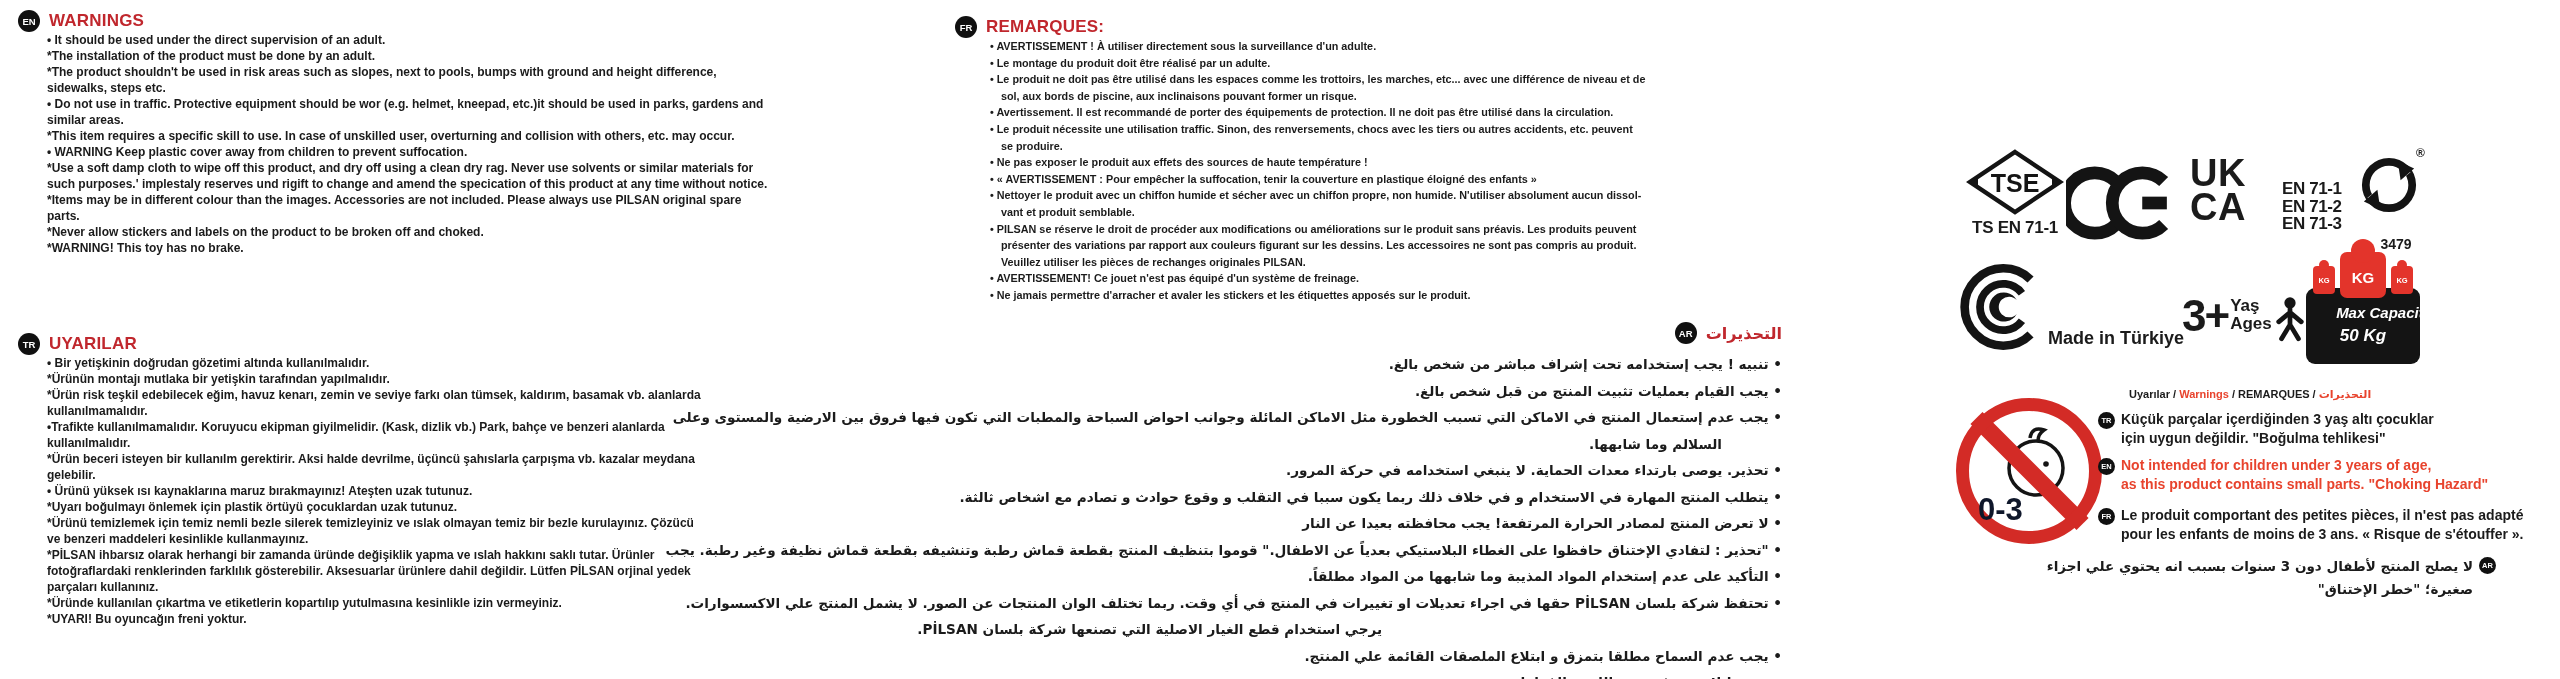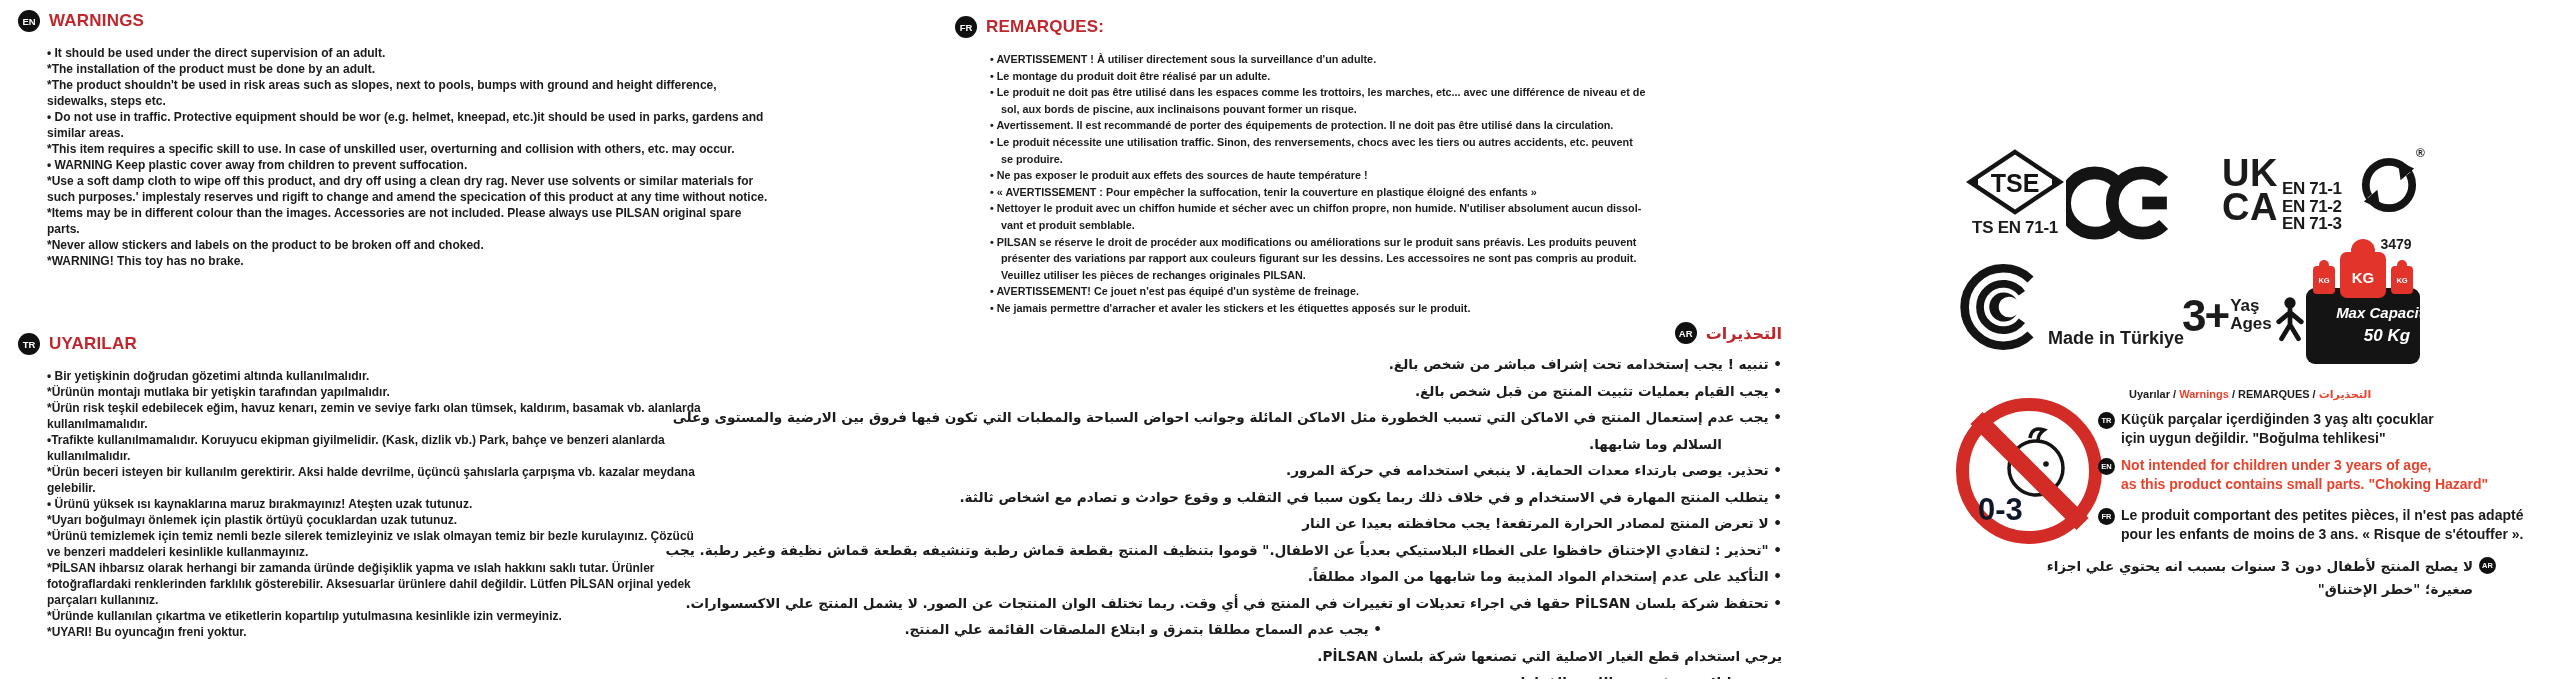--- a/index.html
+++ b/index.html
@@ -6,21 +6,21 @@
   .sheet{position:relative;width:2560px;height:679px;background:#ffffff;overflow:hidden;
          font-family:"Liberation Sans",sans-serif;font-weight:bold;color:#1b1b1b;}
 
   
   .blk{position:absolute;}
   .sec-head{display:flex;align-items:center;gap:9px;}
   .badge{display:inline-flex;align-items:center;justify-content:center;flex:0 0 auto;
          width:22px;height:22px;border-radius:50%;background:#101010;color:#fff;
          font-size:9.5px;letter-spacing:0;}
   .sec-title{color:#c0272d;font-size:17px;letter-spacing:0.2px;}
-  .lines{margin-top:13px;}
+  .lines{margin-top:0;}
   .ln{white-space:pre;font-size:12px;line-height:16px;color:#1b1b1b;}
 
   #blk-en{left:18px;top:10px;}
   #blk-en .lines{margin-left:29px;}
 
   #blk-tr{left:18px;top:333px;}
   #blk-tr .lines{margin-left:29px;}
 
   #blk-fr{left:955px;top:16px;}
   #blk-fr .lines{margin-left:35px;}
@@ -34,39 +34,39 @@
   #blk-ar .lines{margin-top:7px;}
   #blk-ar .ln{font-family:"DejaVu Sans",sans-serif;font-size:13.6px;line-height:26.5px;white-space:pre;}
   #blk-ar .ln:nth-child(4){padding-right:60px;}
   #blk-ar .ln:nth-child(11){padding-right:400px;}
 
   
   .abs{position:absolute;}
   #tse{left:1966px;top:148px;width:98px;text-align:center;}
   #tse-label{left:1962px;top:218px;width:106px;text-align:center;font-size:17px;letter-spacing:-0.3px;}
   #ce{left:2066px;top:160px;}
-  #ukca{left:2190px;top:156px;font-size:38px;line-height:34px;letter-spacing:0.5px;margin-left:32px;}
+  #ukca{left:2190px;top:156px;font-size:38px;line-height:34px;letter-spacing:0.5px;}
   #en71{left:2282px;top:180px;}
   #en71 .en71-line{font-size:17px;line-height:17.5px;letter-spacing:-0.4px;white-space:pre;}
   #greendot{left:2360px;top:156px;}
   #gd-reg{left:2416px;top:146px;font-size:12px;}
   #gd-num{left:2368px;top:236px;width:56px;text-align:center;font-size:14px;}
   #crescent{left:1960px;top:264px;}
   #madein{left:2048px;top:328px;font-size:18px;white-space:pre;}
   #age{left:2182px;top:294px;display:flex;align-items:flex-start;gap:2px;}
   #age .age-num{font-size:44px;line-height:44px;letter-spacing:-2px;}
   #age .age-words{margin-top:3px;font-size:17px;line-height:18px;}
   #age svg{margin-top:2px;}
 
   #capacity{left:2306px;top:238px;width:114px;height:128px;}
   .cap-box{position:absolute;left:0;top:50px;width:114px;height:76px;background:#141414;border-radius:9px;}
   .cap-line1{position:absolute;left:0;top:66px;width:126px;text-align:right;color:#fff;
              font-style:italic;font-size:15px;}
   .cap-line2{position:absolute;left:0;top:88px;width:114px;text-align:center;color:#fff;
-             font-style:italic;font-size:17px;margin-left:24px;}
+             font-style:italic;font-size:17px;}
   .weight{position:absolute;background:#e3342b;color:#fff;text-align:center;}
   .w-big{left:34px;top:14px;width:46px;height:46px;border-radius:7px;font-size:15px;line-height:52px;}
   .w-big::before{content:"";position:absolute;left:11px;top:-13px;width:24px;height:24px;
                  border-radius:50%;background:#e3342b;}
   .w-sm{width:22px;height:28px;border-radius:4px;font-size:7.5px;line-height:30px;}
   .w-s1{left:7px;top:28px;} .w-s2{left:85px;top:28px;}
   .w-sm::before{content:"";position:absolute;left:6px;top:-6px;width:10px;height:10px;
                 border-radius:50%;background:#e3342b;}
 
   
@@ -179,22 +179,22 @@
         <div class="ln">• تنبيه ! يجب إستخدامه تحت إشراف مباشر من شخص بالغ.</div>
         <div class="ln">• يجب القيام بعمليات تثبيت المنتج من قبل شخص بالغ.</div>
         <div class="ln">• يجب عدم إستعمال المنتج في الاماكن التي تسبب الخطورة مثل الاماكن المائلة وجوانب احواض السباحة والمطبات التي تكون فيها فروق بين الارضية والمستوى وعلى</div>
         <div class="ln">السلالم وما شابهها.</div>
         <div class="ln">• تحذير. يوصى بارتداء معدات الحماية. لا ينبغي استخدامه في حركة المرور.</div>
         <div class="ln">• يتطلب المنتج المهارة في الاستخدام و في خلاف ذلك ربما يكون سببا في التقلب و وقوع حوادث و تصادم مع اشخاص ثالثة.</div>
         <div class="ln">• لا تعرض المنتج لمصادر الحرارة المرتفعة! يجب محافظته بعيدا عن النار</div>
         <div class="ln">• "تحذير : لتفادي الإختناق حافظوا على الغطاء البلاستيكي بعدياً عن الاطفال." قوموا بتنظيف المنتج بقطعة قماش رطبة وتنشيفه بقطعة قماش نظيفة وغير رطبة. يجب</div>
         <div class="ln">• التأكيد على عدم إستخدام المواد المذيبة وما شابهها من المواد مطلقاً.</div>
         <div class="ln">• تحتفظ شركة بلسان PİLSAN حقها في اجراء تعديلات او تغييرات في المنتج في أي وقت. ربما تختلف الوان المنتجات عن الصور. لا يشمل المنتج علي الاكسسوارات.</div>
+        <div class="ln">يرجي استخدام قطع الغيار الاصلية التي تصنعها شركة بلسان PİLSAN.</div>
         <div class="ln">• يجب عدم السماح مطلقا بتمزق و ابتلاع الملصقات القائمة علي المنتج.</div>
-        <div class="ln">يرجي استخدام قطع الغيار الاصلية التي تصنعها شركة بلسان PİLSAN.</div>
         <div class="ln">• تحذير! لا يوجد في هذه اللعبة  الفرامل.</div>
       </div>
   </div>
 
   <div class="abs" id="tse">
     <svg width="98" height="68" viewBox="0 0 98 68">
       <polygon points="49,4 94,34 49,64 4,34" fill="none" stroke="#141414" stroke-width="4.5"></polygon>
       <polygon points="4,34 12,29 12,39" fill="#141414"></polygon>
       <polygon points="94,34 86,29 86,39" fill="#141414"></polygon>
       <text x="49" y="44" text-anchor="middle" font-size="25" font-weight="bold" font-family="Liberation Sans, sans-serif" fill="#141414">TSE</text>

